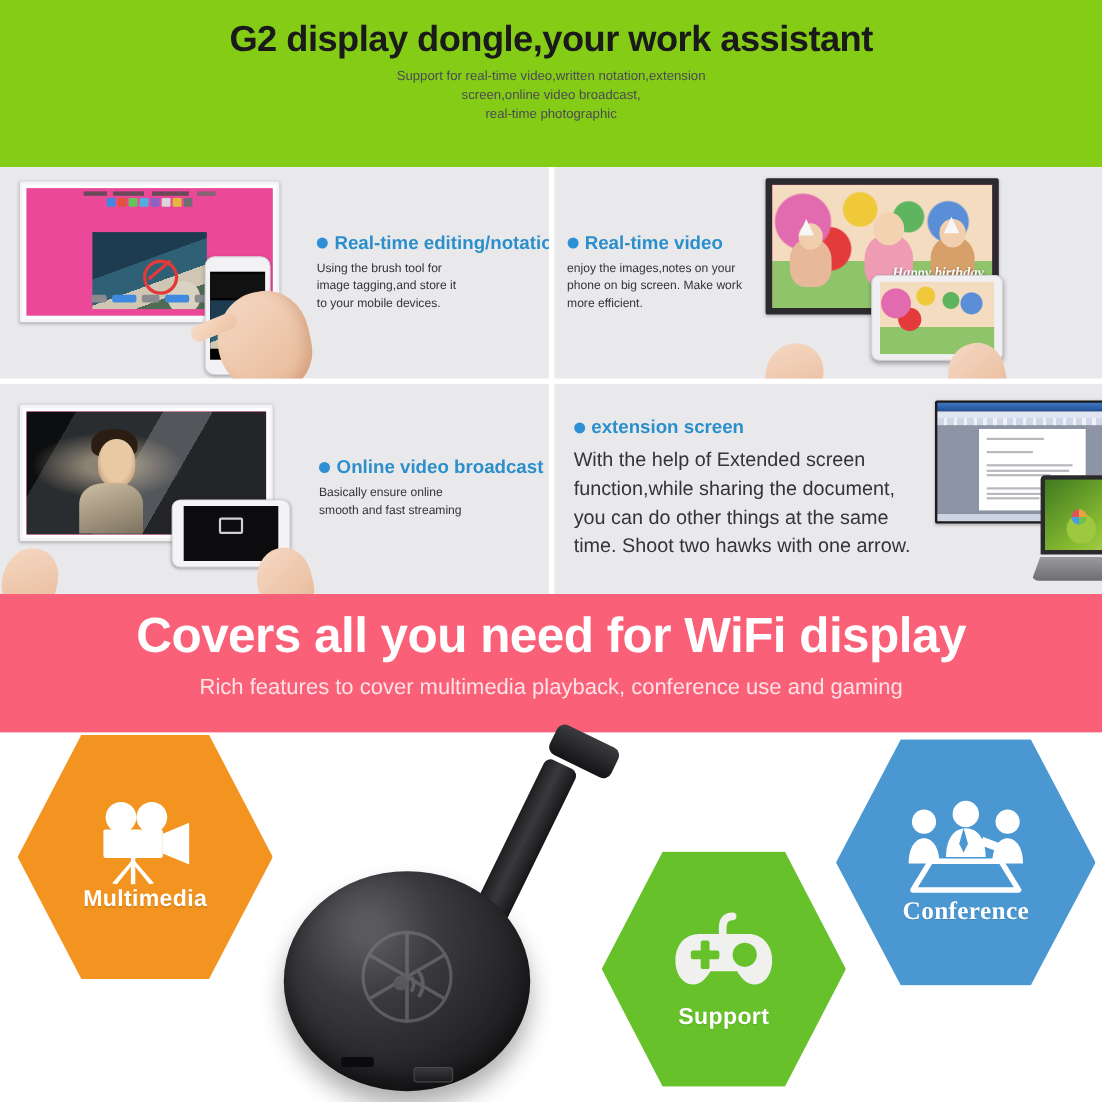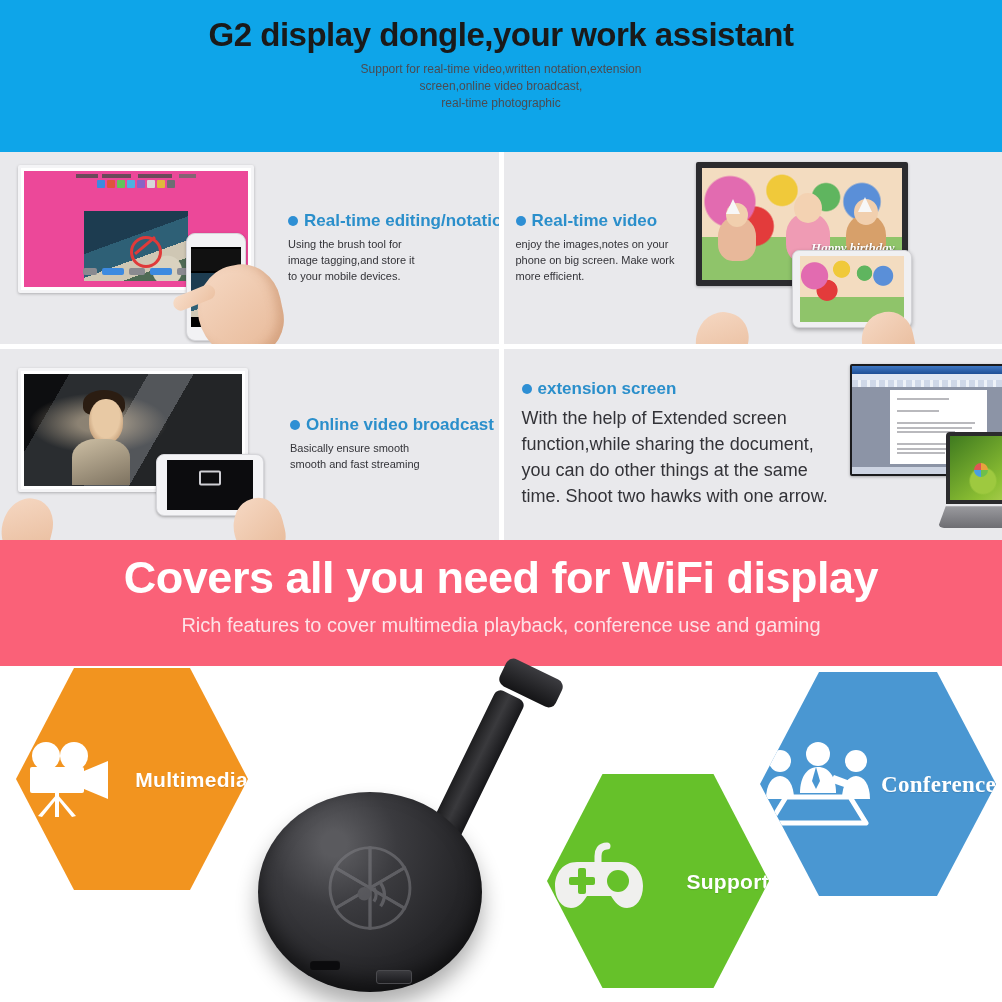--- a/index.html
+++ b/index.html
@@ -8,21 +8,21 @@
     font-family:"Liberation Sans", sans-serif;
     background:#ffffff;
     overflow:hidden;
     position:relative;
   }
 
   
   #header {
     width:1002px;
     height:152px;
-    background:#0ea5e9;
+    background:#84cc16;
     text-align:center;
     padding-top:16px;
   }
   #title {
     font-size:33px;
     font-weight:bold;
     color:#1a1a1a;
     letter-spacing:-0.5px;
     line-height:1.15;
   }
@@ -300,21 +300,21 @@
   
   #hex-section {
     position:relative;
     width:1002px;
     height:336px;
     background:#ffffff;
   }
   .hex {
     position:absolute;
     clip-path:polygon(25% 0%, 75% 0%, 100% 50%, 75% 100%, 25% 100%, 0% 50%);
-    display:flex; flex-direction:row; align-items:center; justify-content:space-between;
+    display:flex; flex-direction:column; align-items:center; justify-content:center;
   }
   .hex-label {
     color:#ffffff; font-weight:bold; letter-spacing:.3px;
     text-shadow:0 1px 1px rgba(0,0,0,.12);
   }
   #hex-multimedia { left:16px; top:2px; width:232px; height:222px; background:#f2941f; }
   #hex-multimedia .hex-label { font-size:21px; margin-top:2px; }
   #hex-gaming { left:547px; top:108px; width:222px; height:214px; background:#66c12a; }
   #hex-gaming .hex-label { font-size:21px; margin-top:2px; }
   #hex-conference { left:760px; top:6px; width:236px; height:224px; background:#4a97d2; }
@@ -489,21 +489,21 @@
       </div>
       <div class="hand" id="hands3a"></div>
       <div class="hand" id="hands3b"></div>
     </div>
     <div class="cell-text">
       <div class="cell-head">
         <span class="bullet"></span>
         <span>Online video broadcast</span>
       </div>
       <div class="cell-body">
-        <div>Basically ensure smooth</div>
+        <div>Basically ensure online</div>
         <div>smooth and fast streaming</div>
       </div>
     </div>
   </div>
 
   <div class="feature-cell">
     <div class="cell-text" style="padding-left:18px">
       <div class="cell-head">
         <span class="bullet"></span>
         <span>extension screen</span>

